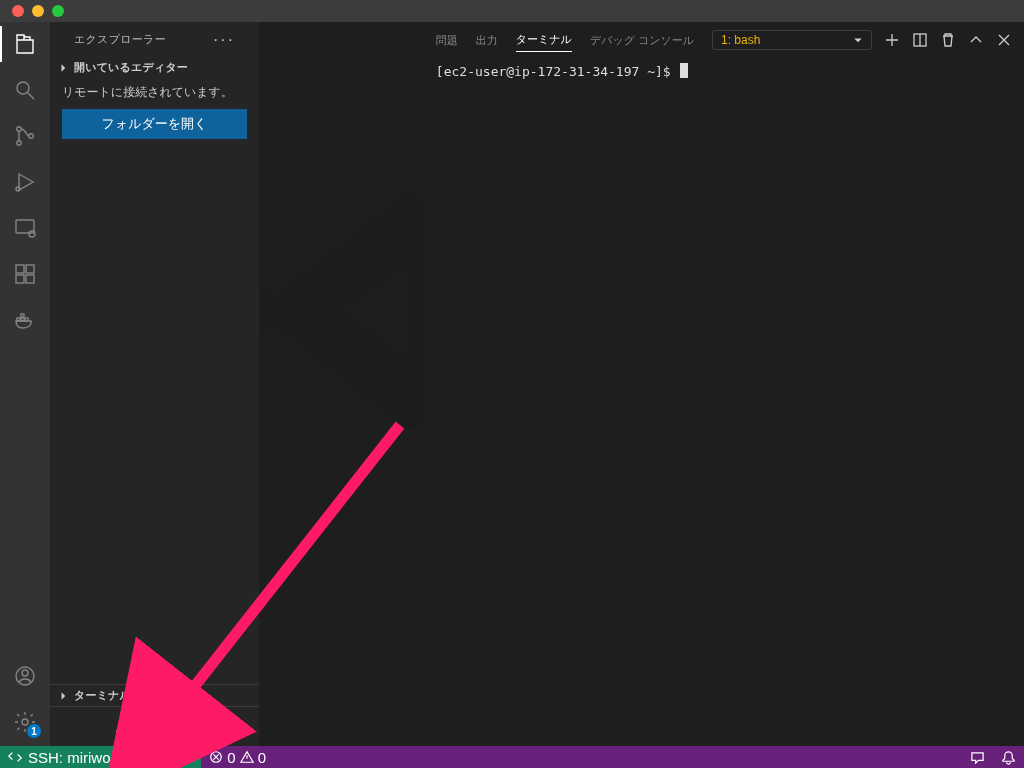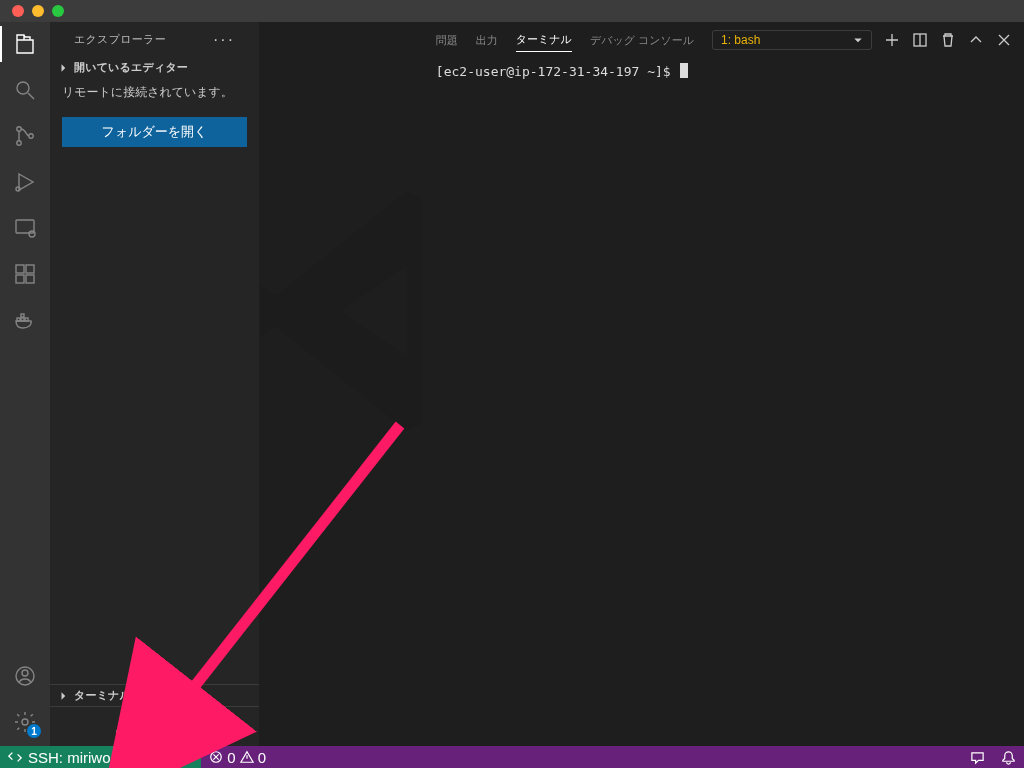--- a/index.html
+++ b/index.html
@@ -57,21 +57,21 @@
   .dots { color:#ccc; cursor:pointer; font-size: 16px; line-height: 1; letter-spacing: 2px; }
   .section-head {
     display:flex; align-items:center; gap: 4px; padding: 3px 6px;
     font-size: 11px; font-weight: 700; color: #ccc; cursor: pointer;
     text-transform: none; letter-spacing: 0.2px;
   }
   .chev { width: 14px; height: 14px; display:inline-flex; align-items:center; justify-content:center; }
   .chev svg { width: 12px; height: 12px; fill: #ccc; }
   .section-body { padding: 6px 12px 10px 12px; font-size: 12px; color: #ccc; }
   .open-folder-btn {
-    margin-top: 16px; width: 100%; background: #0e639c; color: #fff;
+    margin-top: 8px; width: 100%; background: #0e639c; color: #fff;
     border: none; padding: 6px 4px; font-size: 13px; cursor: pointer;
   }
   .sidebar .grow { flex: 1; }
   .section-divider { border-top: 1px solid #3c3c3c; }
 
   
   .editor-area { flex:1; display:flex; min-width:0; background:#1e1e1e; }
   .editor-canvas { flex:1; position:relative; overflow:hidden; }
 
   

